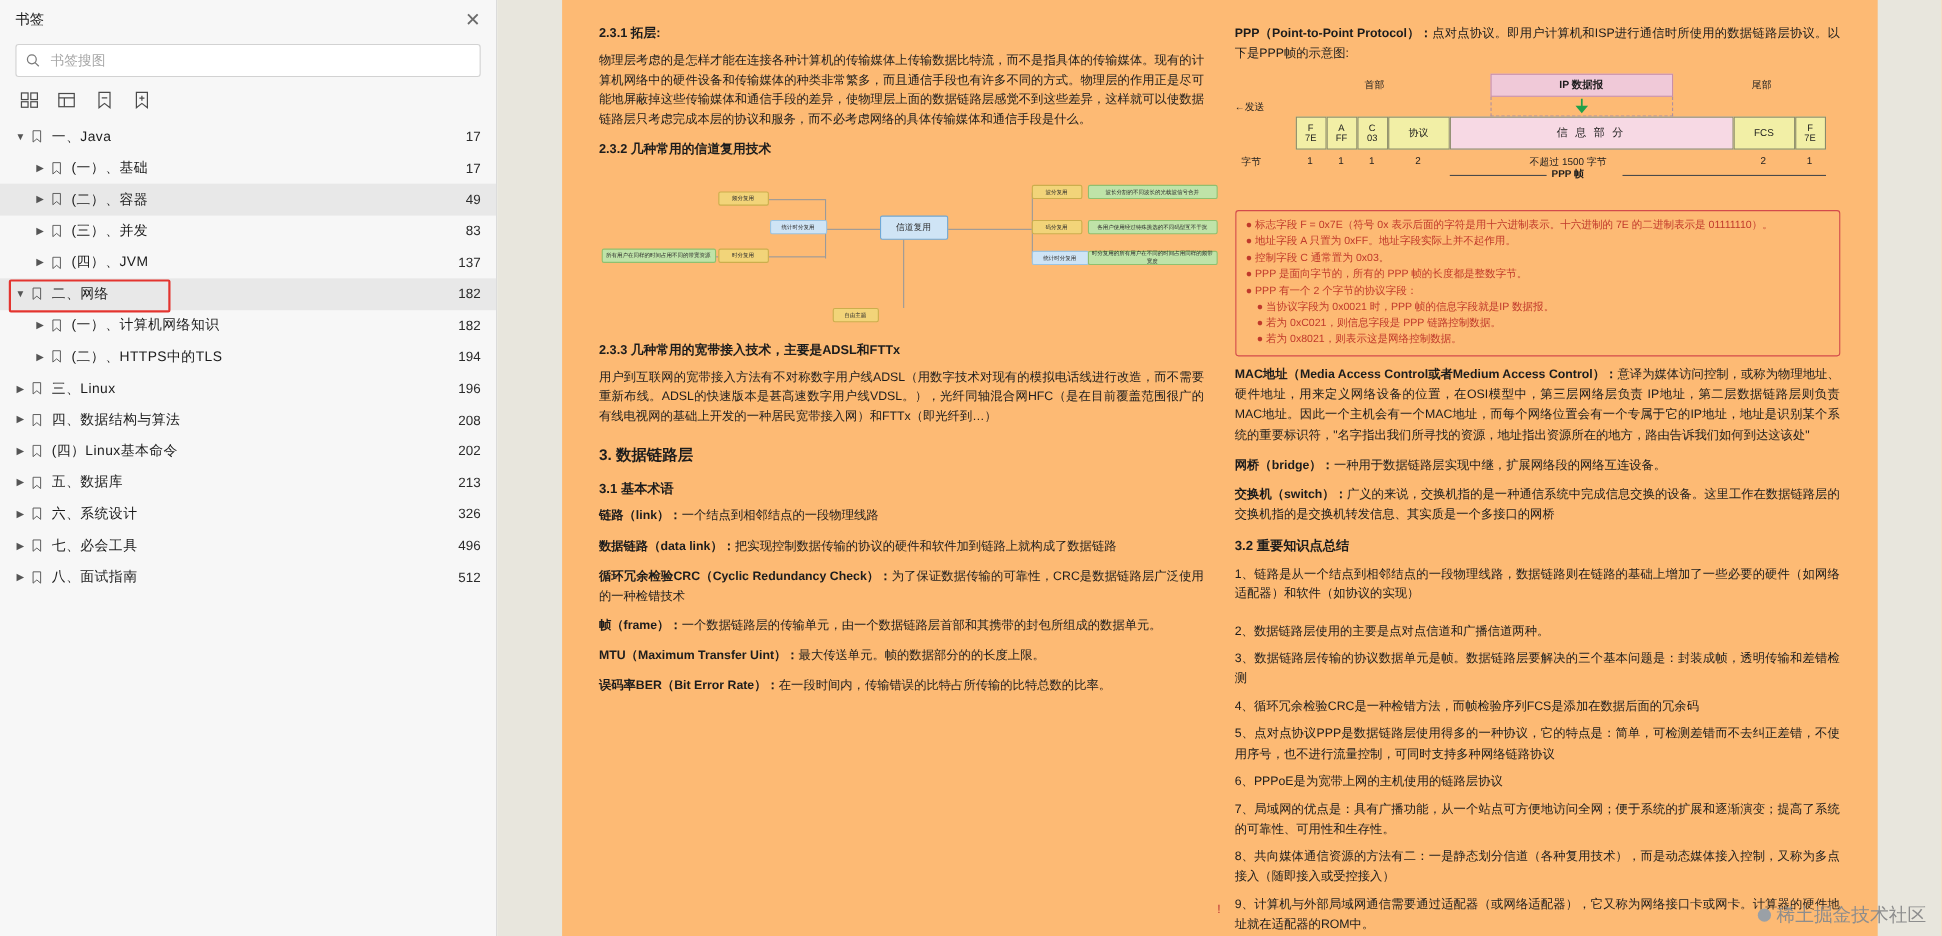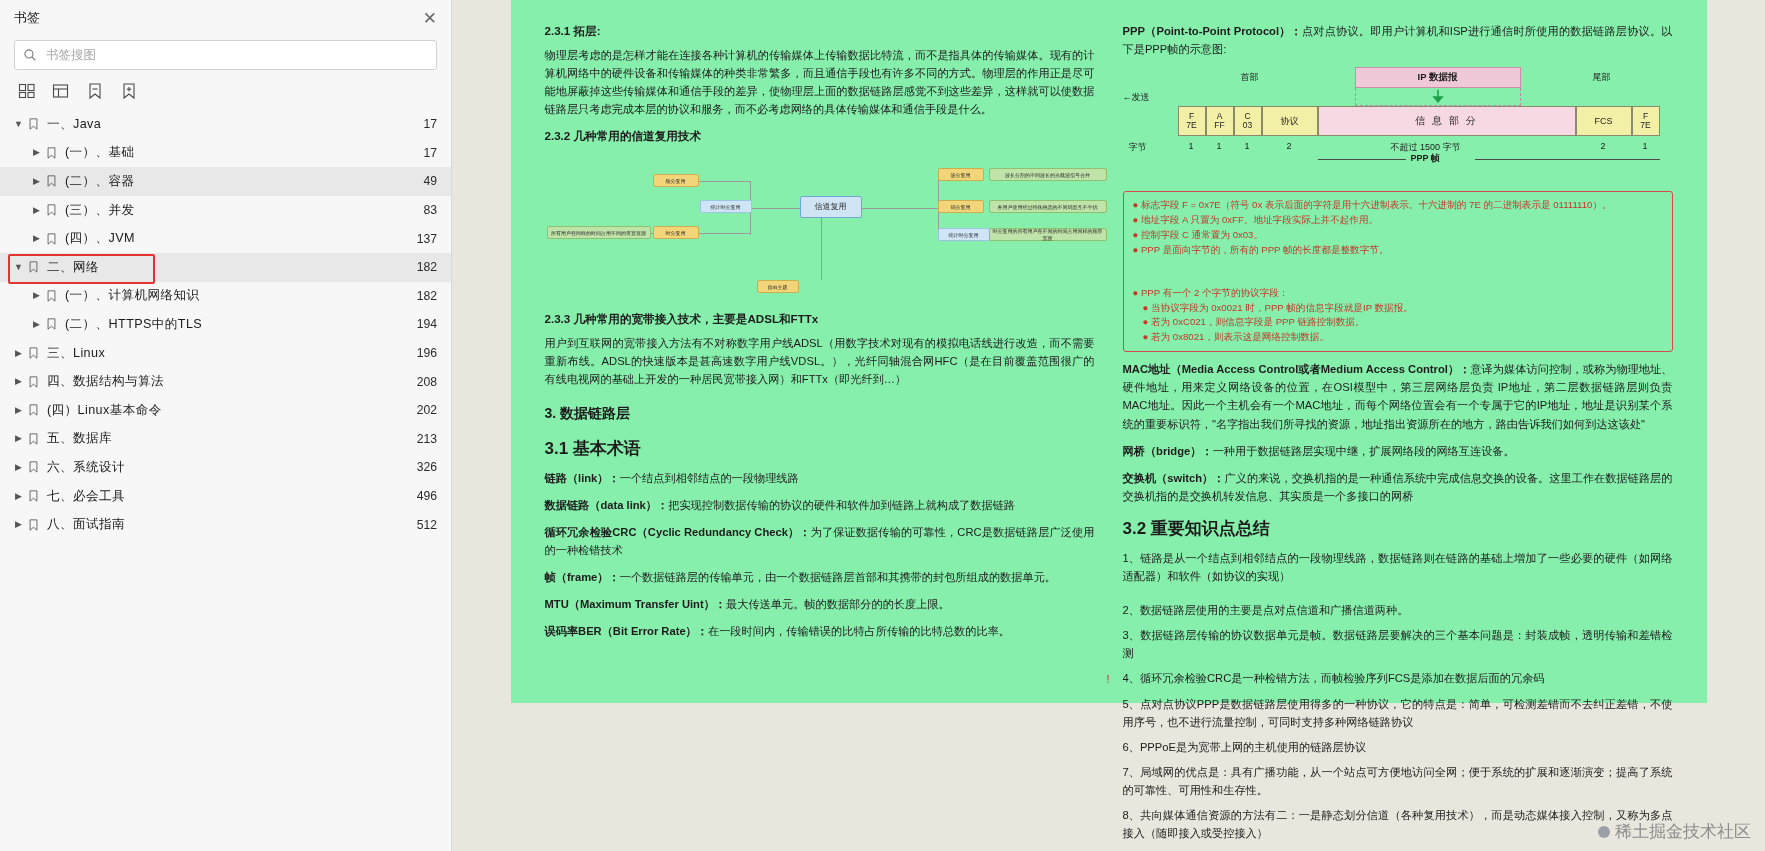--- a/index.html
+++ b/index.html
@@ -57,29 +57,29 @@
     position:absolute;left:8px;right:296px;top:1px;height:26px;
     border:2px solid #e3342f;border-radius:2px;pointer-events:none;
   }
 
   
   .doc{
     flex:1;height:851px;background:#e8e6dd;overflow:hidden;position:relative;
     display:flex;justify-content:center;
   }
   .page{
-    width:1196px;background:#86efac;height:703px;box-sizing:border-box;
+    width:1196px;background:#fdba74;height:851px;box-sizing:border-box;
     padding:22px 34px 0 34px;display:flex;gap:28px;position:relative;
     font-family:"Liberation Sans","DejaVu Sans",sans-serif;
   }
   .col{width:563px;}
   .t{font-size:11.2px;line-height:1.62;color:#1c1c1c;text-align:justify;}
   .h3{font-weight:bold;font-size:11.6px;margin:0 0 5px 0;}
   .h2{font-weight:bold;font-size:14px;margin:14px 0 8px 0;}
-  .h2s{font-weight:bold;font-size:17px;margin:10px 0 6px 0;}
+  .h2s{font-weight:bold;font-size:12px;margin:10px 0 6px 0;}
   .p{margin:0 0 9px 0;}
   .term{font-weight:bold;}
 
   
   .diagram{height:148px;position:relative;margin:6px 0 10px 0;}
   .dbox{
     position:absolute;border-radius:2px;font-size:5px;color:#2b2b2b;
     display:flex;align-items:center;justify-content:center;text-align:center;
     line-height:1.25;padding:1px 2px;box-sizing:border-box;
   }
@@ -400,21 +400,21 @@
           <div class="dline" style="left:195px;top:92px;width:88px;background:#4a4a4a;"></div>
           <div class="dline" style="left:352px;top:92px;width:185px;background:#4a4a4a;"></div>
           <div class="tickrow" style="left:288px;top:85px;font-weight:bold;text-align:center;">PPP 帧</div>
         </div>
 
         <div class="redbox" id="ppp-notes">
             <div style="padding-left: 10px; text-indent: -10px;"><span style="color:#c0392b;">● </span><span>标志字段 F = 0x7E（符号 0x 表示后面的字符是用十六进制表示。十六进制的 7E 的二进制表示是 01111110）。</span></div>
             <div style="padding-left: 10px; text-indent: -10px;"><span style="color:#c0392b;">● </span><span>地址字段 A 只置为 0xFF。地址字段实际上并不起作用。</span></div>
             <div style="padding-left: 10px; text-indent: -10px;"><span style="color:#c0392b;">● </span><span>控制字段 C 通常置为 0x03。</span></div>
             <div style="padding-left: 10px; text-indent: -10px;"><span style="color:#c0392b;">● </span><span>PPP 是面向字节的，所有的 PPP 帧的长度都是整数字节。</span></div>
-            <div style="padding-left: 10px; text-indent: -10px; margin-top: 28px;"><span style="color:#c0392b;">● </span><span>PPP 有一个 2 个字节的协议字段：</span></div>
+            <div style="padding-left: 10px; text-indent: -10px;"><span style="color:#c0392b;">● </span><span>PPP 有一个 2 个字节的协议字段：</span></div>
             <div style="padding-left: 20px; text-indent: -10px;"><span style="color:#c0392b;">● </span><span>当协议字段为 0x0021 时，PPP 帧的信息字段就是IP 数据报。</span></div>
             <div style="padding-left: 20px; text-indent: -10px;"><span style="color:#c0392b;">● </span><span>若为 0xC021，则信息字段是 PPP 链路控制数据。</span></div>
             <div style="padding-left: 20px; text-indent: -10px;"><span style="color:#c0392b;">● </span><span>若为 0x8021，则表示这是网络控制数据。</span></div>
           </div>
 
         <div class="t p" style="margin-top:8px;">
           <span class="term">MAC地址（Media Access Control或者Medium Access Control）：</span><span>意译为媒体访问控制，或称为物理地址、硬件地址，用来定义网络设备的位置，在OSI模型中，第三层网络层负责 IP地址，第二层数据链路层则负责 MAC地址。因此一个主机会有一个MAC地址，而每个网络位置会有一个专属于它的IP地址，地址是识别某个系统的重要标识符，"名字指出我们所寻找的资源，地址指出资源所在的地方，路由告诉我们如何到达这该处"</span>
         </div>
         <div class="t p">
           <span class="term">网桥（bridge）：</span><span>一种用于数据链路层实现中继，扩展网络段的网络互连设备。</span>

